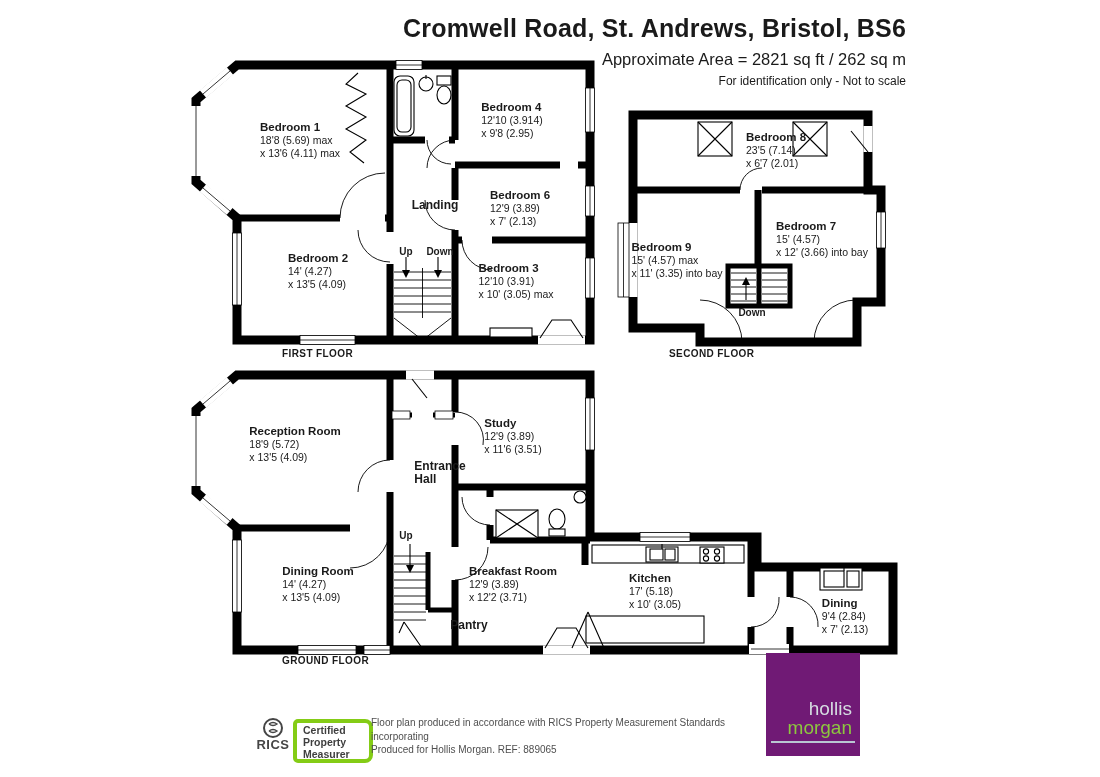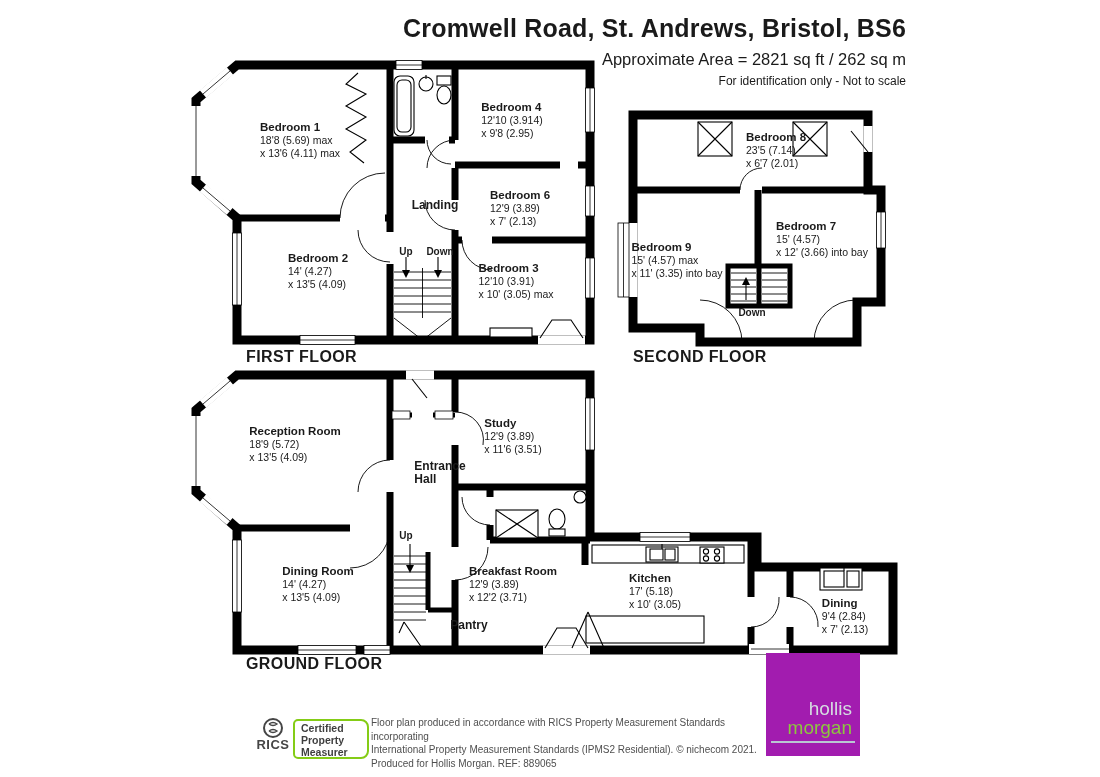--- a/index.html
+++ b/index.html
@@ -20,31 +20,31 @@
   .arrow{fill:#000;}
   
   .hdr-title{position:absolute;right:7px;top:14px;font-size:25px;font-weight:bold;letter-spacing:0.2px;}
   .hdr-area{position:absolute;right:7px;top:50px;font-size:16.5px;}
   .hdr-note{position:absolute;right:7px;top:74px;font-size:12px;}
   .room-label{position:absolute;transform:translateX(-50%);text-align:left;white-space:nowrap;line-height:13px;}
   .rname{font-size:11.5px;font-weight:bold;}
   .rdim{font-size:10.5px;}
   .solo{font-size:12px;font-weight:bold;padding-left:36px;}
   .mini{font-size:10px;font-weight:bold;}
-  .floor-label{position:absolute;font-size:16px;font-weight:bold;letter-spacing:0.4px;}
+  .floor-label{position:absolute;font-size:10px;font-weight:bold;letter-spacing:0.4px;margin-left:36px;}
   .compass-n{position:absolute;left:985px;top:227px;transform:translate(-50%,-54%) rotate(-38deg);
              font-size:29px;font-weight:bold;}
   
   .rics{position:absolute;left:254px;top:716px;width:38px;text-align:center;color:#454545;}
   .rics-word{font-size:13px;font-weight:bold;letter-spacing:0.5px;margin-top:1px;}
-  .cert-box{position:absolute;left:293px;top:719px;width:66px;height:34px;border:2px solid #84cc16;
+  .cert-box{position:absolute;left:293px;top:719px;width:66px;height:34px;border:4px solid #84cc16;
             border-radius:5px 8px 8px 5px;padding:1px 0 1px 6px;color:#3f3f3f;
             font-size:10.5px;font-weight:bold;line-height:12px;}
   .foot-text{position:absolute;left:371px;top:716px;width:400px;font-size:10px;line-height:13.5px;color:#4f4f4f;}
-  .hm-logo{position:absolute;left:766px;top:653px;width:94px;height:103px;background:#a21caf;}
+  .hm-logo{position:absolute;left:766px;top:653px;width:94px;height:103px;background:#701a75;}
   .hm-text{position:absolute;right:8px;top:46px;text-align:right;line-height:19px;}
   .hm-hollis{font-size:19px;color:#d5dbe1;}
   .hm-morgan{font-size:19px;color:#8dc63f;}
   .hm-rule{position:absolute;left:5px;right:5px;bottom:13px;height:2px;background:#b9c6d2;}
 </style>
 </head>
 <body>
 
 <div id="canvas">
 
@@ -365,21 +365,20 @@
   <div style="height:20px"></div>
   <div class="rics-word">RICS</div>
 </div>
 <div class="cert-box">
   <div>Certified</div>
   <div>Property</div>
   <div>Measurer</div>
 </div>
 <div class="foot-text">
   <div>Floor plan produced in accordance with RICS Property Measurement Standards incorporating</div>
-  <div>International Property Measurement Standards (IPMS2 Residential). © nichecom 2021.</div>
   <div>Produced for Hollis Morgan. REF: 889065</div>
 </div>
 <div class="hm-logo">
   <div class="hm-text">
     <div class="hm-hollis">hollis</div>
     <div class="hm-morgan">morgan</div>
   </div>
   <div class="hm-rule"></div>
 </div>
 

